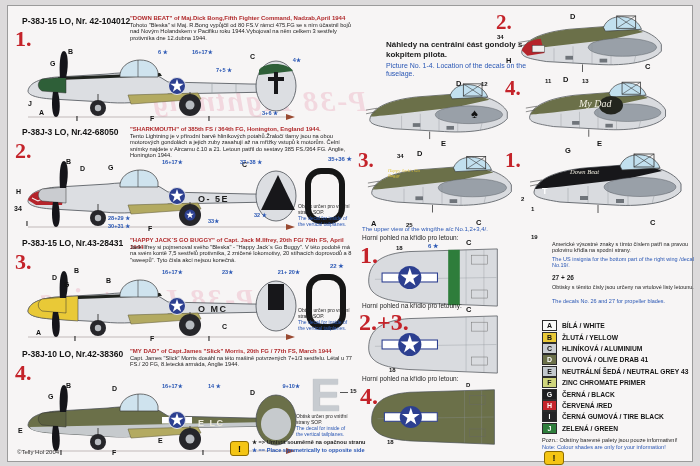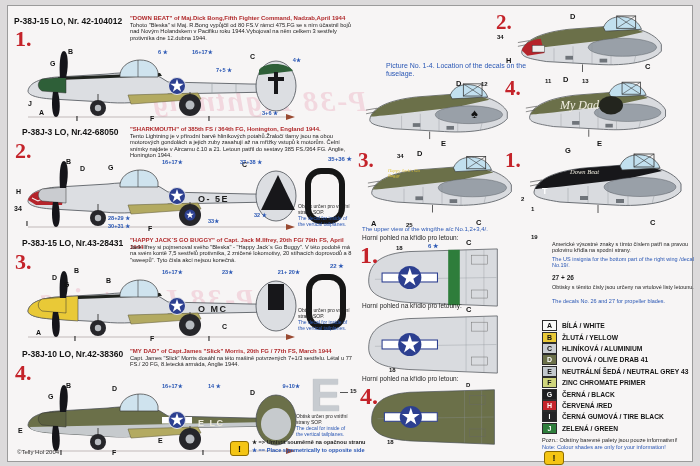--- a/index.html
+++ b/index.html
@@ -67,21 +67,21 @@
         <path d="M112,3 L112,64 M132,3 L132,65" stroke="#8b9096" stroke-width="0.4" fill="none"></path>
         <rect x="118" y="9" width="18" height="10" fill="none" stroke="#666" stroke-width="0.5"></rect>
         <rect x="118" y="48" width="18" height="9" fill="none" stroke="#666" stroke-width="0.5"></rect>
       </symbol>
     </defs>
   </svg>
 
   <div class="wm" style="left:150px;top:84px">P-38 Lightning</div>
   <div class="wm" style="left:38px;top:282px">P-38 Lightning</div>
 
-  <div class="accode" style="left:14px;top:16px">P-38J-15 LO, Nr. 42-104012</div>
+  <div class="accode" style="left:22px;top:16px">P-38J-15 LO, Nr. 42-104012</div>
   <div class="acnum" style="left:15px;top:26px">1.</div>
   <div class="actitle" style="left:130px;top:15px">"DOWN BEAT" of Maj.Dick Bong,Fifth Fighter Command, Nadzab,April 1944</div>
   <div class="acdesc" style="left:130px;top:22px">Tohoto "Bleska" si Maj. R.Bong vypůjčil od 80 FS.V rámci 475.FG se s ním účastnil bojů nad Novým Holandskem v Pacifiku roku 1944.Vybojoval na něm celkem 3 sestřely protivníka dne 12.dubna 1944.</div>
   <svg class="profile" style="left:12px;top:46px" width="292" height="76" viewBox="0 0 292 76">
     <line x1="16" y1="71" x2="274" y2="71" stroke="#a09090" stroke-width="0.6"></line>
     <path d="M274,68 L283,71 L274,74 Z" fill="#9a4a32"></path>
     <path d="M16,45 C17,37 28,32 46,31 L96,28 C112,26 134,26 148,31 L156,36 L238,38 C252,38 258,39 261,40 L261,46 L156,48 L150,52 C132,57 108,58 92,56 L40,53 C24,52 16,49 16,45 Z" fill="#dcdee2" stroke="#4a4f55" stroke-width="0.8"></path>
     <path d="M46,31 L148,27 L150,30 L46,34 Z" fill="#20241f"></path>
     <path d="M108,28 C110,18 120,14 128,14 C138,14 144,19 146,26 L146,31 L108,31 Z" fill="#cfe3ee" stroke="#3a3a3a" stroke-width="0.7"></path>
     <line x1="126" y1="14" x2="126" y2="31" stroke="#3a3a3a" stroke-width="0.6"></line>
@@ -260,20 +260,21 @@
   <div class="dnote-en" style="left:296px;top:426px">The decal for inside of the vertical tailplanes.</div>
 
   <div class="copy" style="left:17px;top:449px">©Telly Hol 2004</div>
 
   <div class="warn" style="left:230px;top:441px;width:17px;height:13px;font-size:9px">
       <span>!</span>
     </div>
   <div class="txcz" style="left:252px;top:439px;font-size:5.6px;font-weight:bold">★ =&gt; Umístit souměrně na opačnou stranu</div>
   <div class="txen" style="left:252px;top:447px;font-size:5.6px;font-weight:bold">★ == Place symmetrically to opposite side</div>
 
+  <div class="txcz" style="left:386px;top:40px;width:150px;font-size:8px;font-weight:bold;line-height:9.5px">Náhledy na centrální část gondoly s kokpitem pilota.</div>
   <div class="txen" style="left:386px;top:62px;width:150px;font-size:7px;line-height:8px">Picture No. 1-4. Location of the decals on the fuselage.</div>
 
   <div class="gnum" style="left:496px;top:10px">2.</div>
   <svg class="gond" style="left:516px;top:14px" width="152" height="59" viewBox="0 0 160 62">
     <use href="#gpod"></use>
     <path d="M6,38 C9,31 16,27 26,26 L30,41 L12,44 Z" fill="#b5242b"></path>
     <rect x="17" y="33" width="13" height="7" fill="#eee" stroke="#333" stroke-width="0.5"></rect>
   </svg>
   <div class="lbl" style="left:570px;top:12px">D</div>
   <div class="lblsm" style="left:497px;top:34px">34</div>
@@ -286,21 +287,21 @@
   </svg>
   <div class="lbl" style="left:456px;top:79px">D</div>
   <div class="lblsm" style="left:481px;top:81px">12</div>
   <div class="lbl" style="left:441px;top:139px">E</div>
 
   <div class="gnum" style="left:505px;top:76px">4.</div>
   <svg class="gond" style="left:524px;top:80px" width="148" height="58" viewBox="0 0 160 62">
     <use href="#gpod"></use>
     <ellipse cx="94" cy="27" rx="13" ry="10" fill="#23251e"></ellipse>
   </svg>
-  <div class="na" style="left:560px;top:98px;font-size:12px">My Dad</div>
+  <div class="na" style="left:579px;top:98px;font-size:10px">My Dad</div>
   <div class="lblsm" style="left:545px;top:78px">11</div>
   <div class="lbl" style="left:563px;top:75px">D</div>
   <div class="lblsm" style="left:582px;top:78px">13</div>
   <div class="lbl" style="left:597px;top:139px">E</div>
 
   <div class="gnum" style="left:358px;top:148px">3.</div>
   <svg class="gond" style="left:366px;top:154px" width="152" height="60" viewBox="0 0 160 62">
     <use href="#gpod"></use>
   </svg>
   <div class="na" style="left:388px;top:168px;width:42px;font-size:4.6px;color:#e3c53a;line-height:5px">Happy Jack´s Go Buggy</div>
@@ -331,20 +332,21 @@
     <rect x="92" y="3" width="13" height="62" fill="#2e7d3b"></rect>
     <rect x="18" y="29" width="62" height="10" fill="#fff" stroke="#2c3f90" stroke-width="1.2"></rect>
     <circle cx="49" cy="34" r="13" fill="#2c3f90"></circle>
     <use href="#star5" transform="translate(49,34) scale(11)" fill="#fff"></use>
   </svg>
   <div class="lblsm" style="left:396px;top:245px">18</div>
   <div class="snh" style="left:428px;top:242px">6 ★</div>
   <div class="lbl" style="left:466px;top:238px">C</div>
 
   <div class="txcz" style="left:362px;top:302px;font-size:6.5px">Horní pohled na křídlo pro letouny:</div>
+  <div class="wnum" style="left:359px;top:309px">2.+3.</div>
   <svg class="wing" style="left:366px;top:314px" width="134" height="61" viewBox="0 0 150 68">
     <use href="#wingtop"></use>
     <rect x="18" y="29" width="62" height="10" fill="#fff" stroke="#2c3f90" stroke-width="1.2"></rect>
     <circle cx="49" cy="34" r="13" fill="#2c3f90"></circle>
     <use href="#star5" transform="translate(49,34) scale(11)" fill="#fff"></use>
   </svg>
   <div class="lbl" style="left:466px;top:305px">C</div>
   <div class="lblsm" style="left:389px;top:367px">18</div>
 
   <div class="txcz" style="left:362px;top:375px;font-size:6.5px">Horní pohled na křídlo pro letoun:</div>

